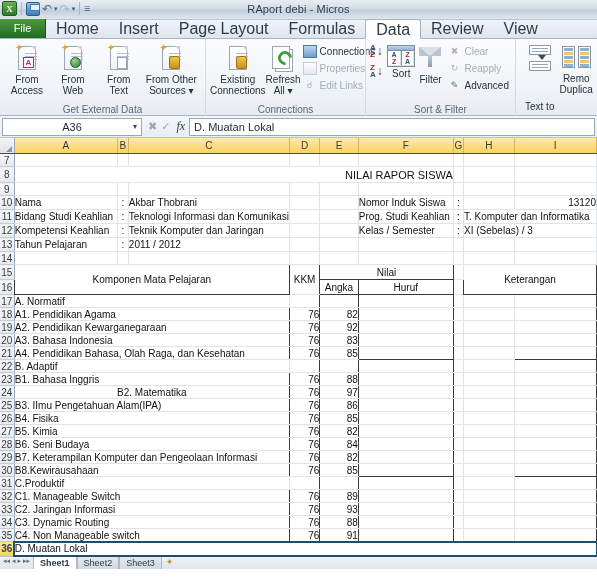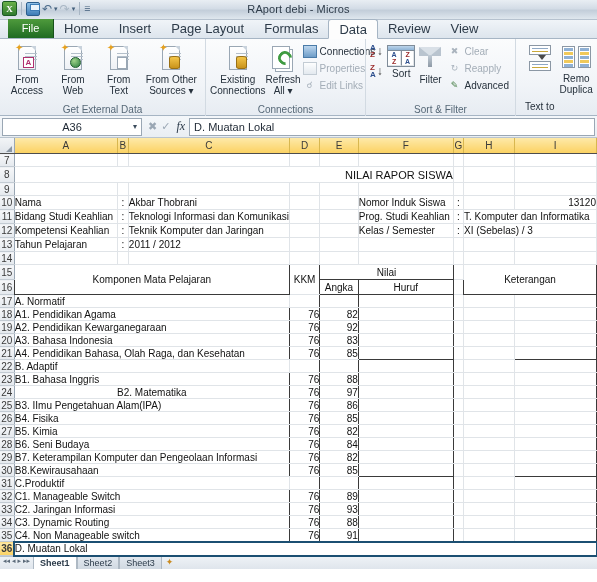--- a/index.html
+++ b/index.html
@@ -45,31 +45,31 @@
     position: absolute; left: 0; right: 0; top: 3px;
     text-align: center; font-size: 11px; color: #2e3c4a;
     letter-spacing: .1px;
   }
 
   
   .tabstrip {
     height: 19px;
     background: linear-gradient(to bottom,#f0f4f8,#dde5ed);
     position: relative; border-bottom: 1px solid #a6b5c4;
-    display: flex; align-items: flex-end; padding-left: 8px;
+    display: flex; align-items: flex-end; padding-left: 0;
   }
   .tab-file {
     width: 46px; height: 19px; line-height: 19px;
     background: linear-gradient(to bottom,#4e9a3c,#1f6b22);
     color: #fff; font-size: 11px; text-align: center;
     border-right: 1px solid #16521a;
   }
   .tab {
     height: 18px; line-height: 18px; padding: 0 10px;
-    font-size: 13px; color: #2d3b49; cursor: default;
+    font-size: 16px; color: #2d3b49; cursor: default;
   }
   .tab.active {
     background: #fdfdfd;
     border: 1px solid #a6b5c4; border-bottom: 1px solid #fdfdfd;
     border-radius: 3px 3px 0 0; height: 20px; line-height: 19px;
     margin-bottom: -1px; position: relative; z-index: 5;
   }
 
   
   .ribbon {

